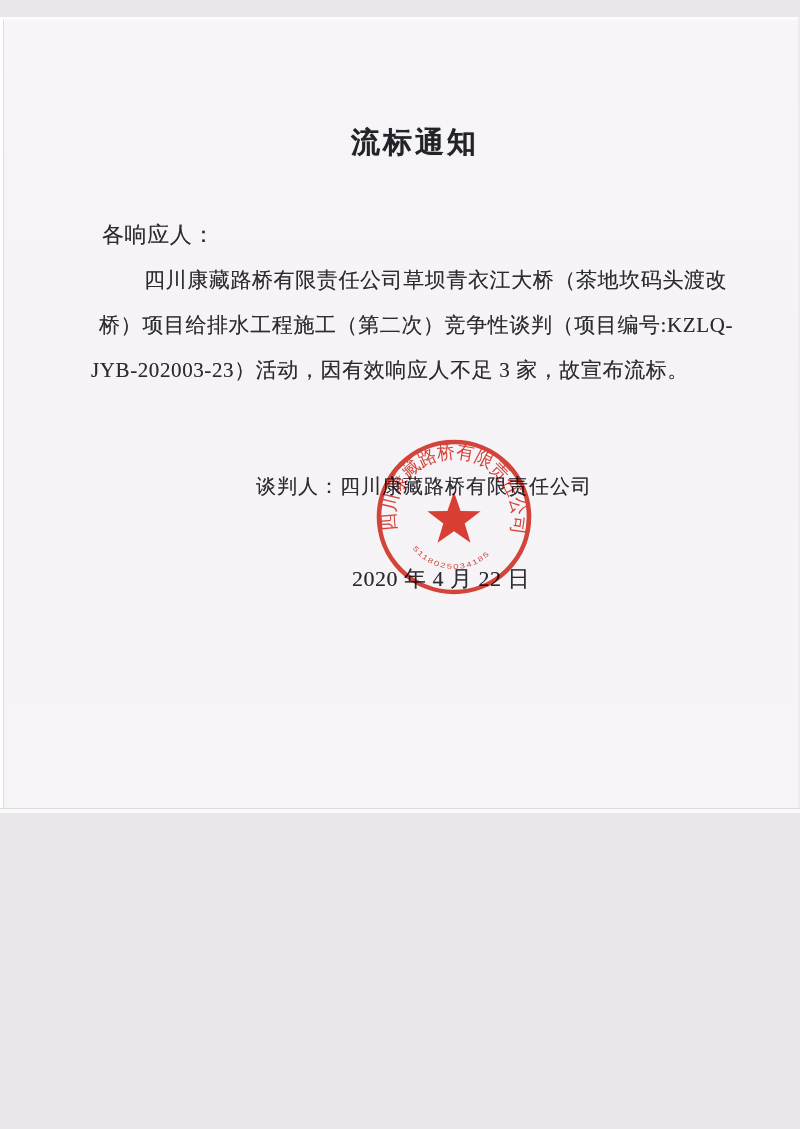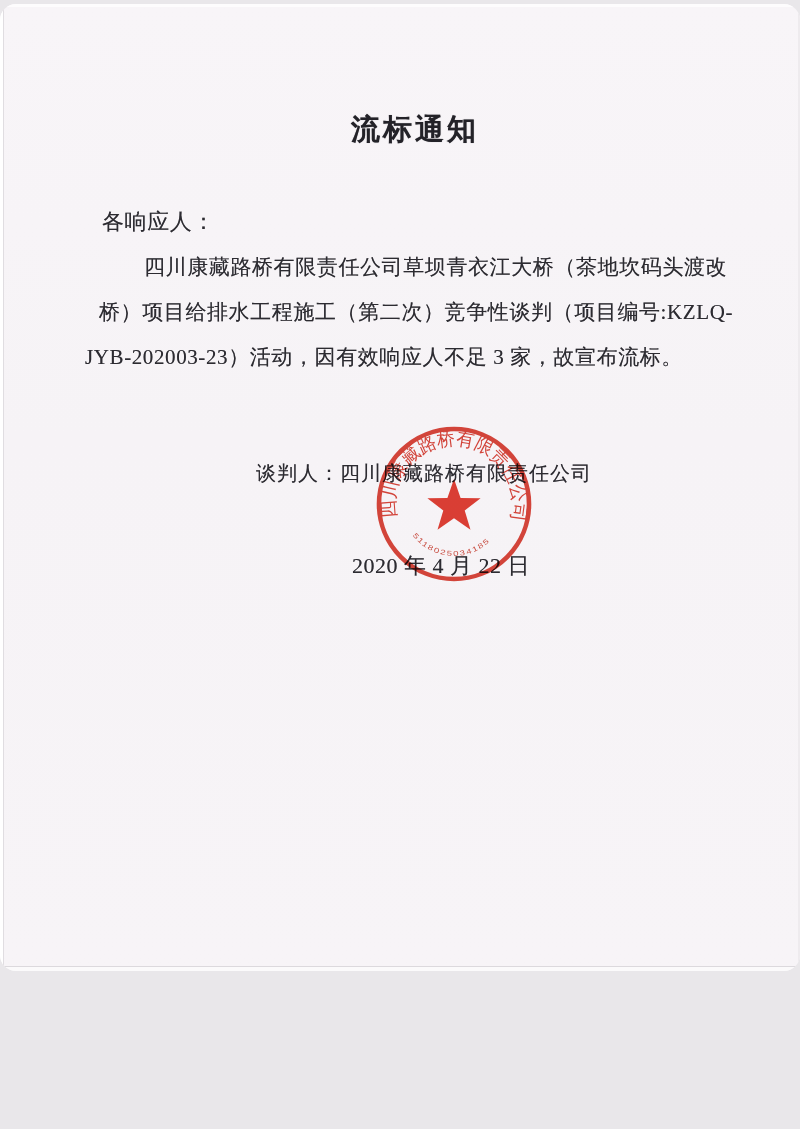--- a/index.html
+++ b/index.html
@@ -3,27 +3,26 @@
 <meta charset="utf-8">
 <style>
   html, body {
     margin: 0;
     padding: 0;
     background: #e9e7ea;
   }
   .page {
     position: relative;
     width: 800px;
-    height: 967px;
-    margin: 4px auto;
+    height: 796px;
+    margin: 17px auto;
     background: linear-gradient(180deg, #f8f5f8 0%, #f6f3f6 45%, #f7f4f7 100%);
     overflow: hidden;
     font-family: "Liberation Serif", "DejaVu Serif", serif;
     color: #2c2b31;
-    border-radius: 16px;
   }
   
   .edge { position: absolute; pointer-events: none; }
   .edge-left-white  { left: 0; top: 0; width: 3px; height: 100%; background: #ffffff; }
   .edge-left-line   { left: 3px; top: 0; width: 1px; height: 100%; background: #e0dde1; }
   .edge-top-white   { left: 0; top: 0; width: 100%; height: 3px; background: #fdfcfd; }
   .edge-right-line  { right: 0; top: 0; width: 2px; height: 100%; background: #eeebee; }
   .edge-bottom-line { left: 0; bottom: 4px; width: 100%; height: 1px; background: #dcd9dd; }
   .edge-bottom-white{ left: 0; bottom: 0; width: 100%; height: 4px; background: #fbfafb; }
 
@@ -45,21 +44,21 @@
     position: absolute;
     white-space: nowrap;
     font-size: 21px;
     letter-spacing: 0.6px;
     color: #2c2b31;
     text-shadow: 0 0 0.6px rgba(44,43,49,0.5);
   }
   .salutation { left: 102px; top: 203px; font-size: 22px; text-align: right; }
   .body-line-1 { left: 100px; top: 249px; text-indent: 44px; }
   .body-line-2 { left: 99px;  top: 294px; }
-  .body-line-3 { left: 85px;  top: 339px; }
+  .body-line-3 { left: 91px;  top: 339px; }
   .signature   { left: 256px; top: 456px; font-size: 20px; letter-spacing: 1px; }
   .date-line   { left: 352px; top: 547px; font-size: 22px; letter-spacing: 0.5px; }
 
   .seal {
     position: absolute;
     left: 374px;
     top: 420px;
     width: 160px;
     height: 160px;
     mix-blend-mode: multiply;

